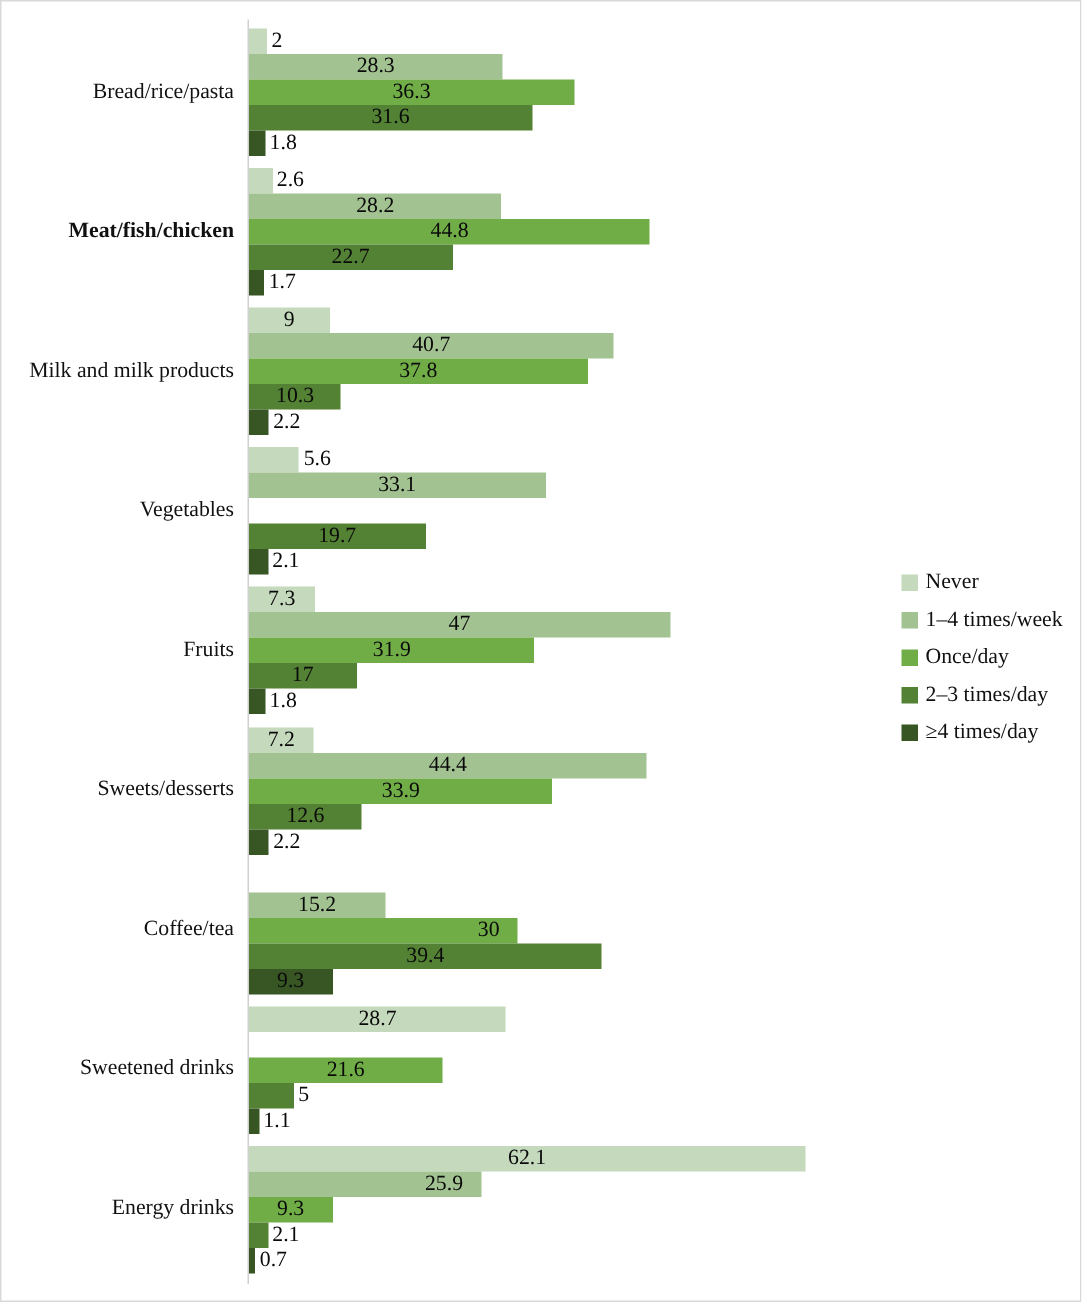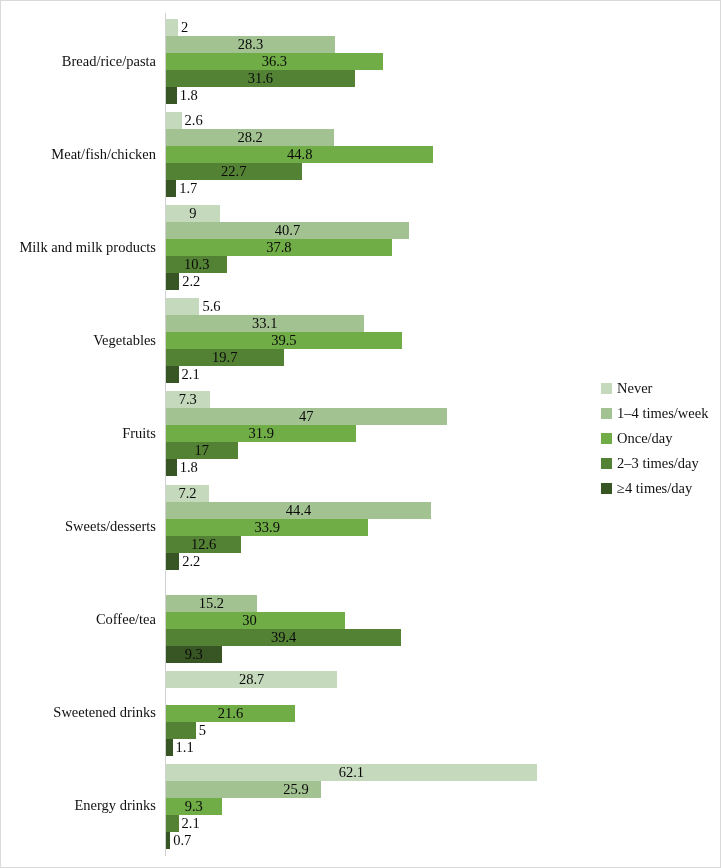--- a/index.html
+++ b/index.html
@@ -134,21 +134,21 @@
         <div class="bar-row" style="top: 51px; width: 188.652px;">
           <div class="bar" style="width: 188.652px; background: rgb(84, 130, 53);"></div>
           <div class="bar-value inside" style="width: 188.652px;">31.6</div>
         </div>
         <div class="bar-row" style="top: 68px; width: 10.746px;">
           <div class="bar" style="width: 10.746px; background: rgb(55, 86, 35);"></div>
           <div class="bar-value outside" style="left: 10.746px;">1.8</div>
         </div>
       </div>
       <div class="group" style="top: 111.1px; height: 85px;">
-        <div class="cat-label" style="top: 33.5px;">Meat/fish/chicken</div>
+        <div class="cat-label" style="top: 33.5px; font-weight: bold;">Meat/fish/chicken</div>
         <div class="bar-row" style="top: 0px; width: 15.522px;">
           <div class="bar" style="width: 15.522px; background: rgb(197, 217, 189);"></div>
           <div class="bar-value outside" style="left: 15.522px;">2.6</div>
         </div>
         <div class="bar-row" style="top: 17px; width: 168.354px;">
           <div class="bar" style="width: 168.354px; background: rgb(163, 194, 146);"></div>
           <div class="bar-value inside" style="width: 168.354px;">28.2</div>
         </div>
         <div class="bar-row" style="top: 34px; width: 267.456px;">
           <div class="bar" style="width: 267.456px; background: rgb(112, 173, 71);"></div>
@@ -189,24 +189,20 @@
       <div class="group" style="top: 297.3px; height: 85px;">
         <div class="cat-label" style="top: 33.5px;">Vegetables</div>
         <div class="bar-row" style="top: 0px; width: 33.432px;">
           <div class="bar" style="width: 33.432px; background: rgb(197, 217, 189);"></div>
           <div class="bar-value outside" style="left: 33.432px;">5.6</div>
         </div>
         <div class="bar-row" style="top: 17px; width: 197.607px;">
           <div class="bar" style="width: 197.607px; background: rgb(163, 194, 146);"></div>
           <div class="bar-value inside" style="width: 197.607px;">33.1</div>
         </div>
-        <div class="bar-row" style="top: 34px; width: 235.815px;">
-          <div class="bar" style="width: 235.815px; background: rgb(112, 173, 71);"></div>
-          <div class="bar-value inside" style="width: 235.815px;">39.5</div>
-        </div>
         <div class="bar-row" style="top: 51px; width: 117.609px;">
           <div class="bar" style="width: 117.609px; background: rgb(84, 130, 53);"></div>
           <div class="bar-value inside" style="width: 117.609px;">19.7</div>
         </div>
         <div class="bar-row" style="top: 68px; width: 12.537px;">
           <div class="bar" style="width: 12.537px; background: rgb(55, 86, 35);"></div>
           <div class="bar-value outside" style="left: 12.537px;">2.1</div>
         </div>
       </div>
       <div class="group" style="top: 390.4px; height: 85px;">
@@ -260,21 +256,21 @@
         <div class="bar-row" style="top: 18px; width: 37.014px;">
           <div class="bar" style="width: 37.014px; background: rgb(197, 217, 189);"></div>
           <div class="bar-value inside" style="width: 37.014px;">6.2</div>
         </div>
         <div class="bar-row" style="top: 17px; width: 90.744px;">
           <div class="bar" style="width: 90.744px; background: rgb(163, 194, 146);"></div>
           <div class="bar-value inside" style="width: 90.744px;">15.2</div>
         </div>
         <div class="bar-row" style="top: 34px; width: 179.1px;">
           <div class="bar" style="width: 179.1px; background: rgb(112, 173, 71);"></div>
-          <div class="bar-value inside" style="width: 167px;">30</div>
+          <div class="bar-value inside" style="width: 167px; text-align: right;">30</div>
         </div>
         <div class="bar-row" style="top: 51px; width: 235.218px;">
           <div class="bar" style="width: 235.218px; background: rgb(84, 130, 53);"></div>
           <div class="bar-value inside" style="width: 235.218px;">39.4</div>
         </div>
         <div class="bar-row" style="top: 68px; width: 55.521px;">
           <div class="bar" style="width: 55.521px; background: rgb(55, 86, 35);"></div>
           <div class="bar-value inside" style="width: 55.521px;">9.3</div>
         </div>
       </div>

